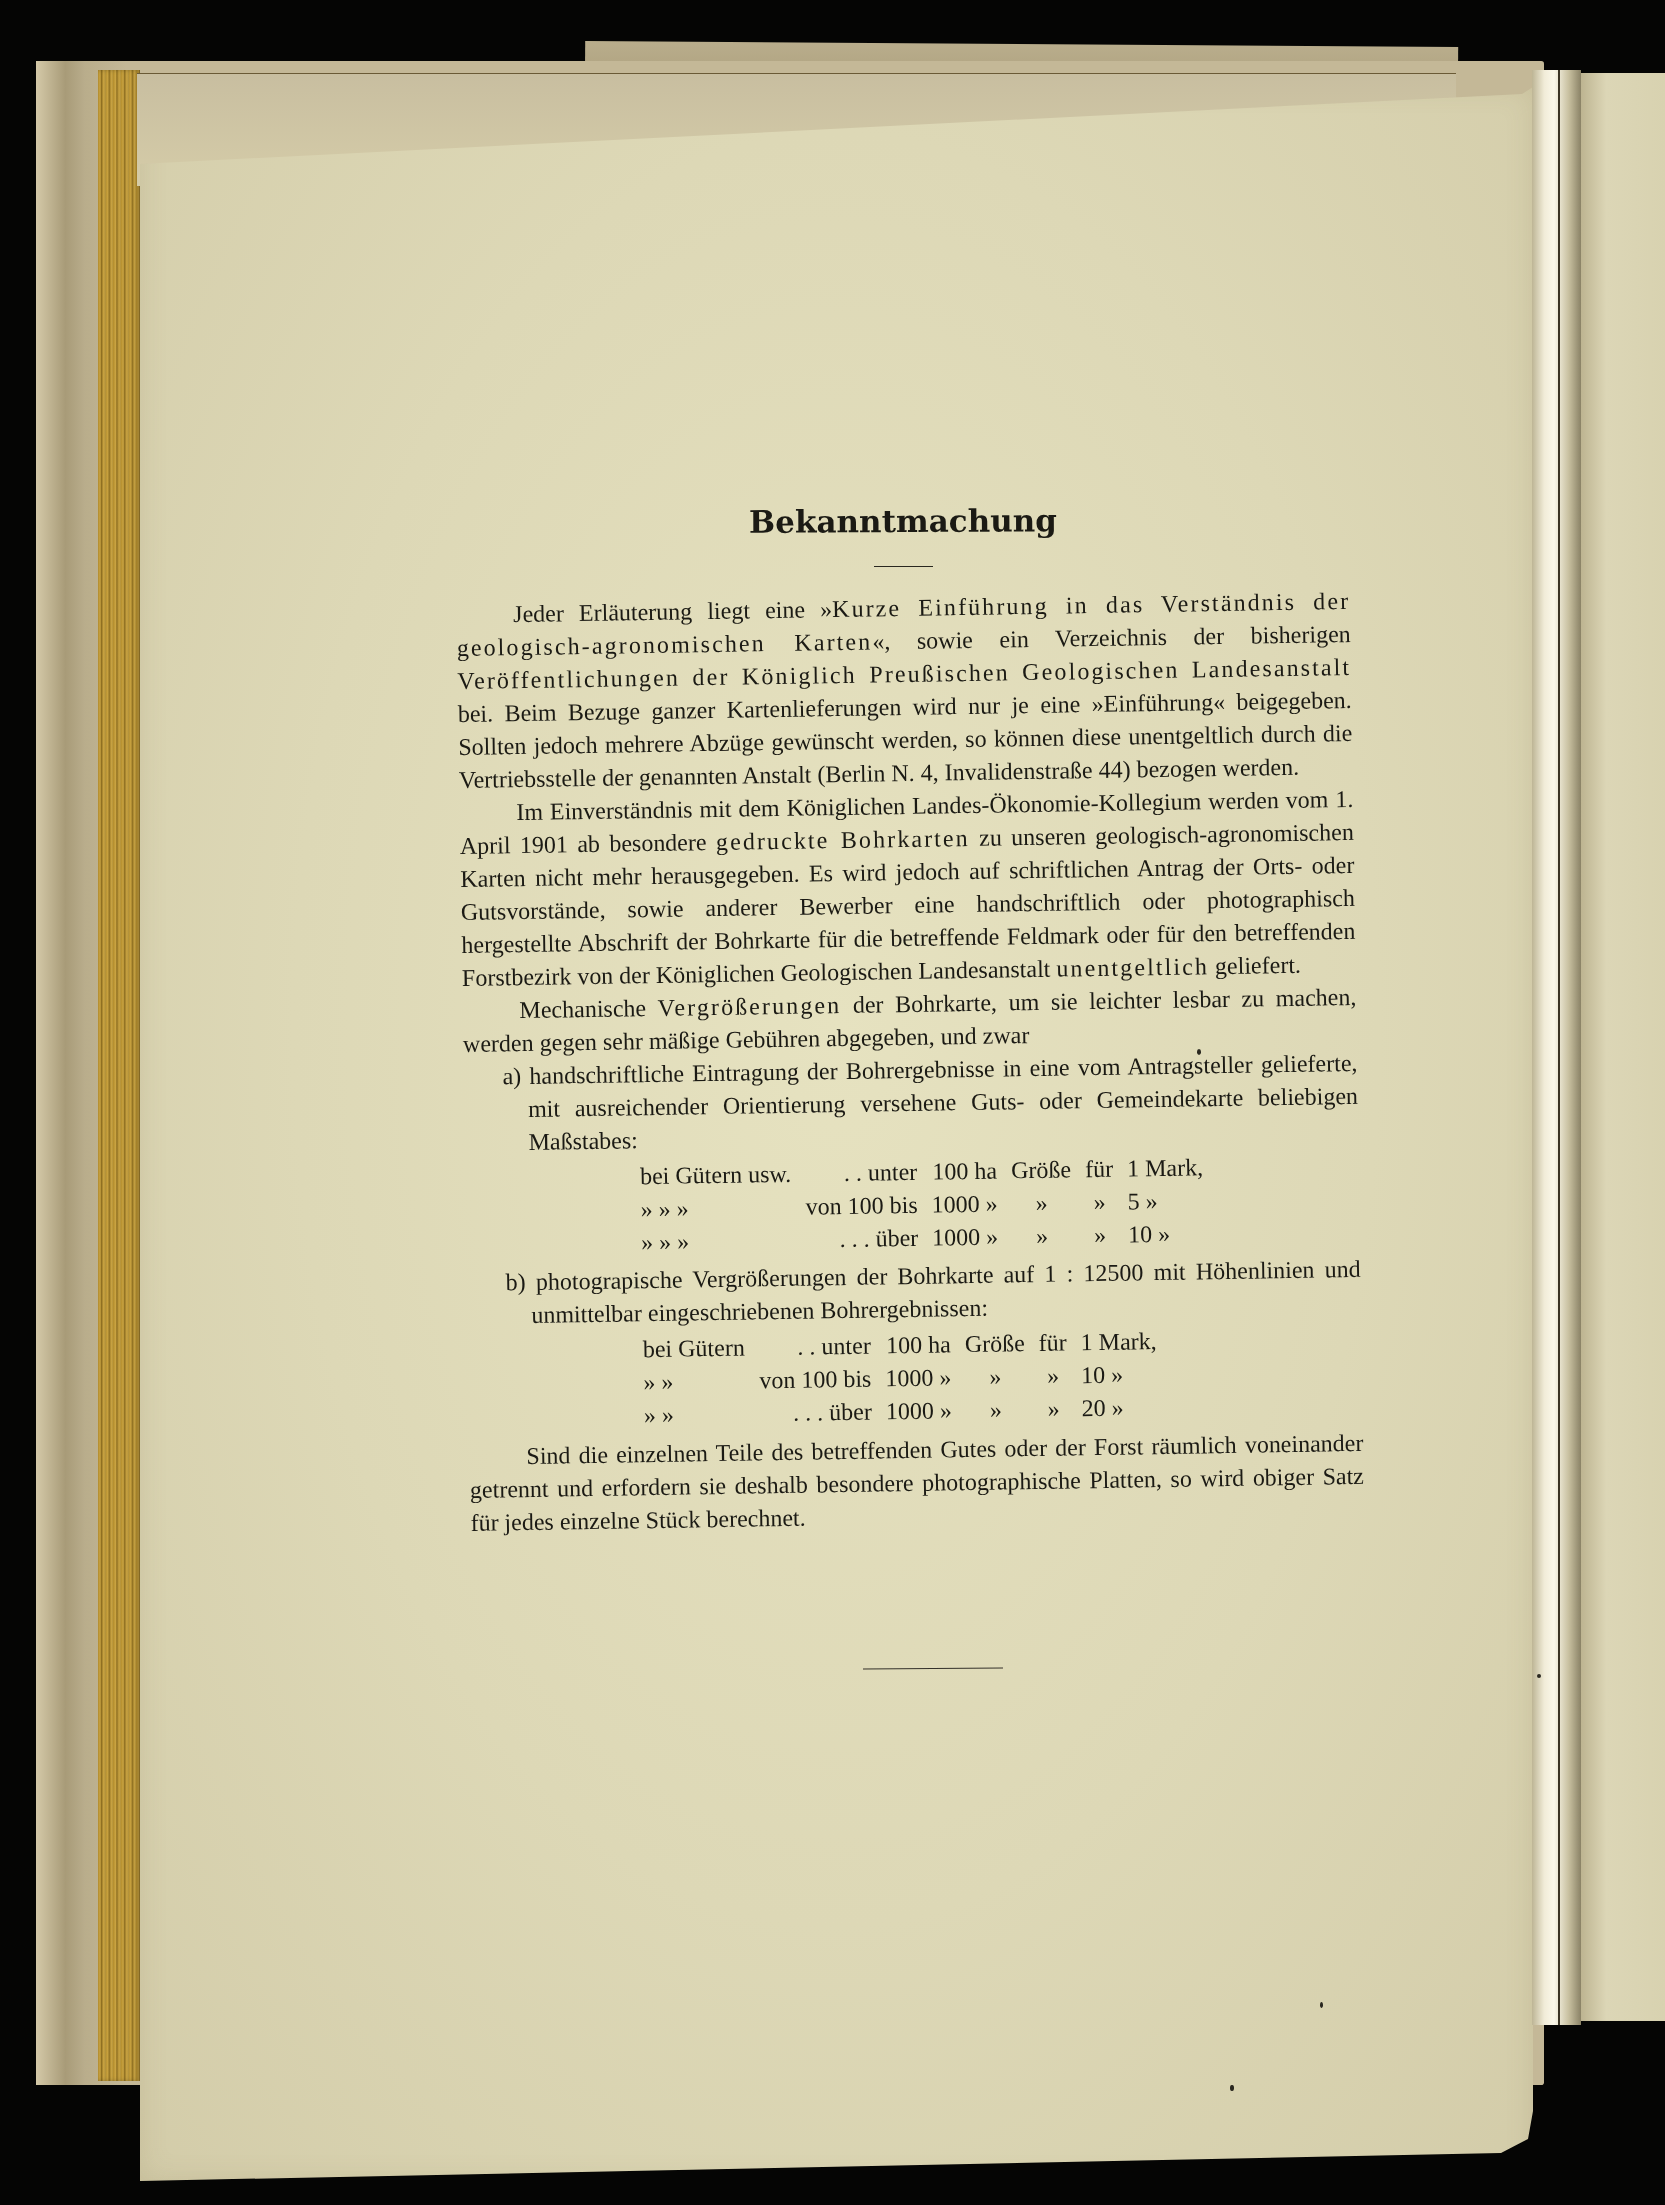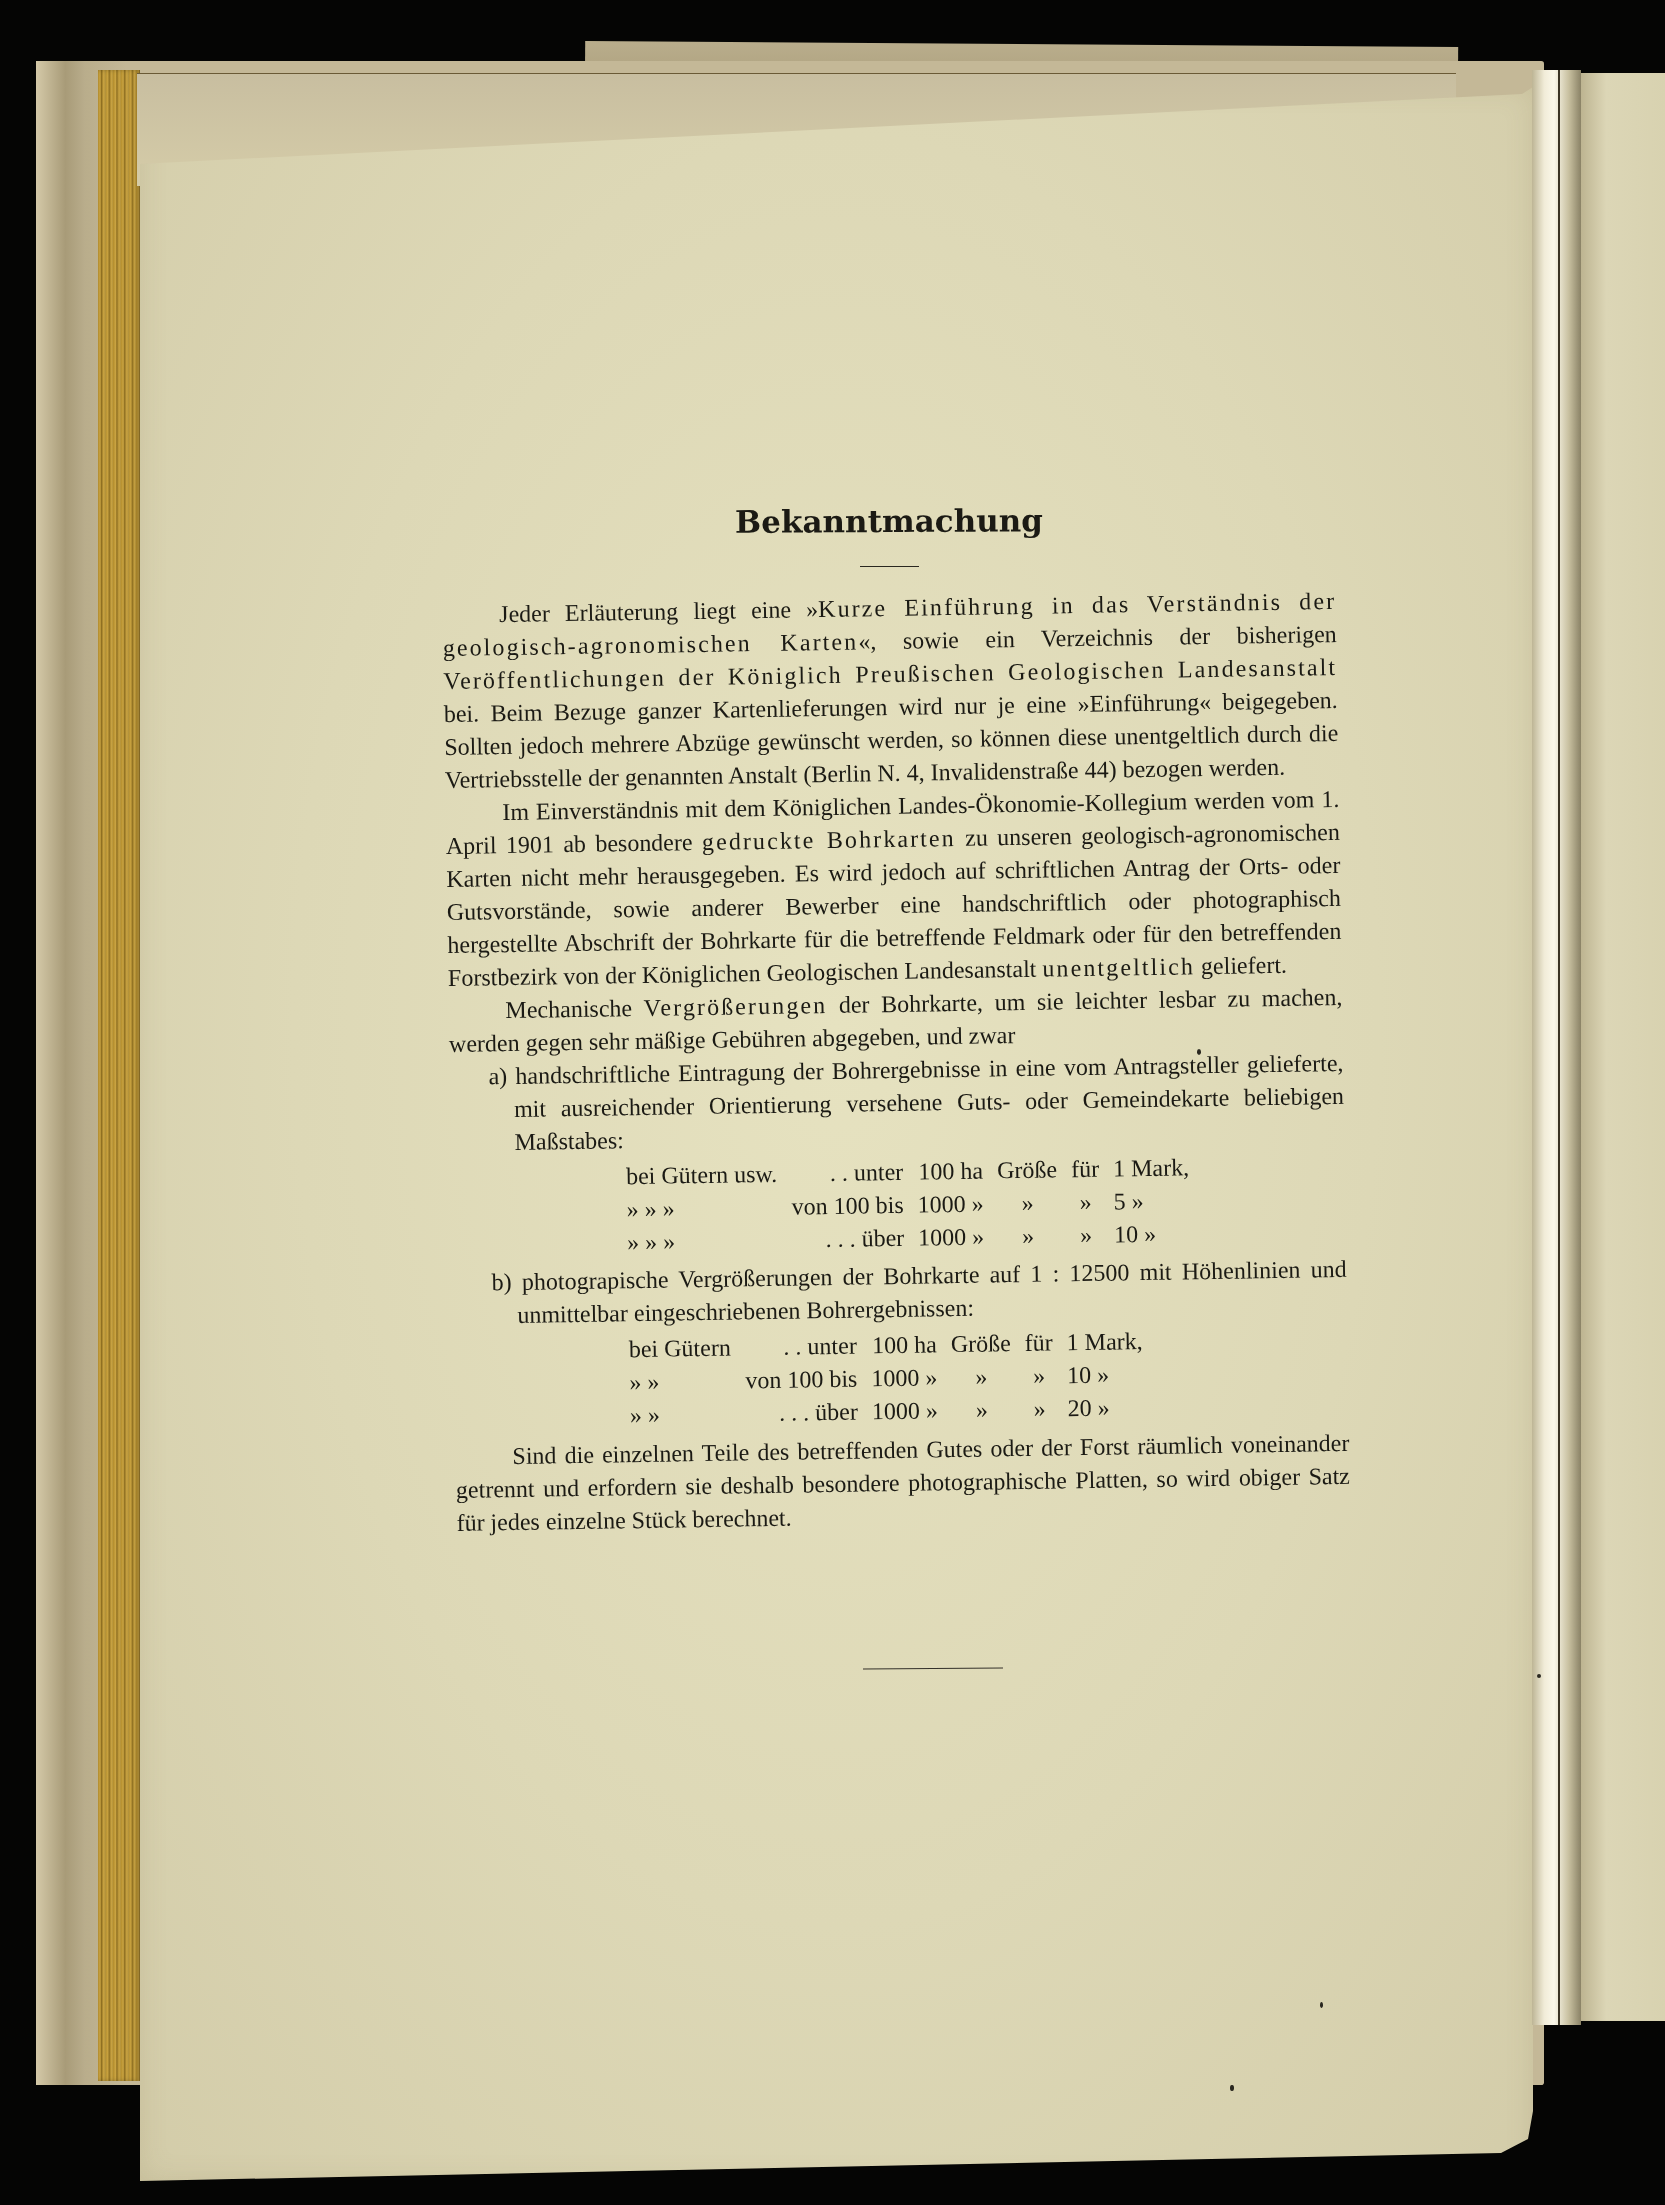--- a/index.html
+++ b/index.html
@@ -47,21 +47,21 @@
     .gutter-crease {
       position: absolute; left: 1558px; top: 70px; width: 2.1px; height: 1955px;
       background: #3b3424;
     }
     .right-page {
       position: absolute; left: 1581px; top: 73px; width: 84px; height: 1948px;
       background: linear-gradient(90deg, #bdb491, #dcd6b6 30%, #d8d2b0);
     }
     
     .content {
-      position: absolute; left: 442px; top: 503px; width: 894px;
+      position: absolute; left: 456px; top: 503px; width: 894px;
       color: #1b1a14;
     }
     .title {
       text-align: center; font-family: "DejaVu Serif", serif; font-weight: bold;
       font-size: 31px; letter-spacing: 0px; margin: 0 0 0 0; transform: rotate(-0.3deg);
     }
     .rule-short {
       width: 59px; height: 1.4px; background: #2a2820; margin: 26.5px auto 32px auto;
     }
     .text {

